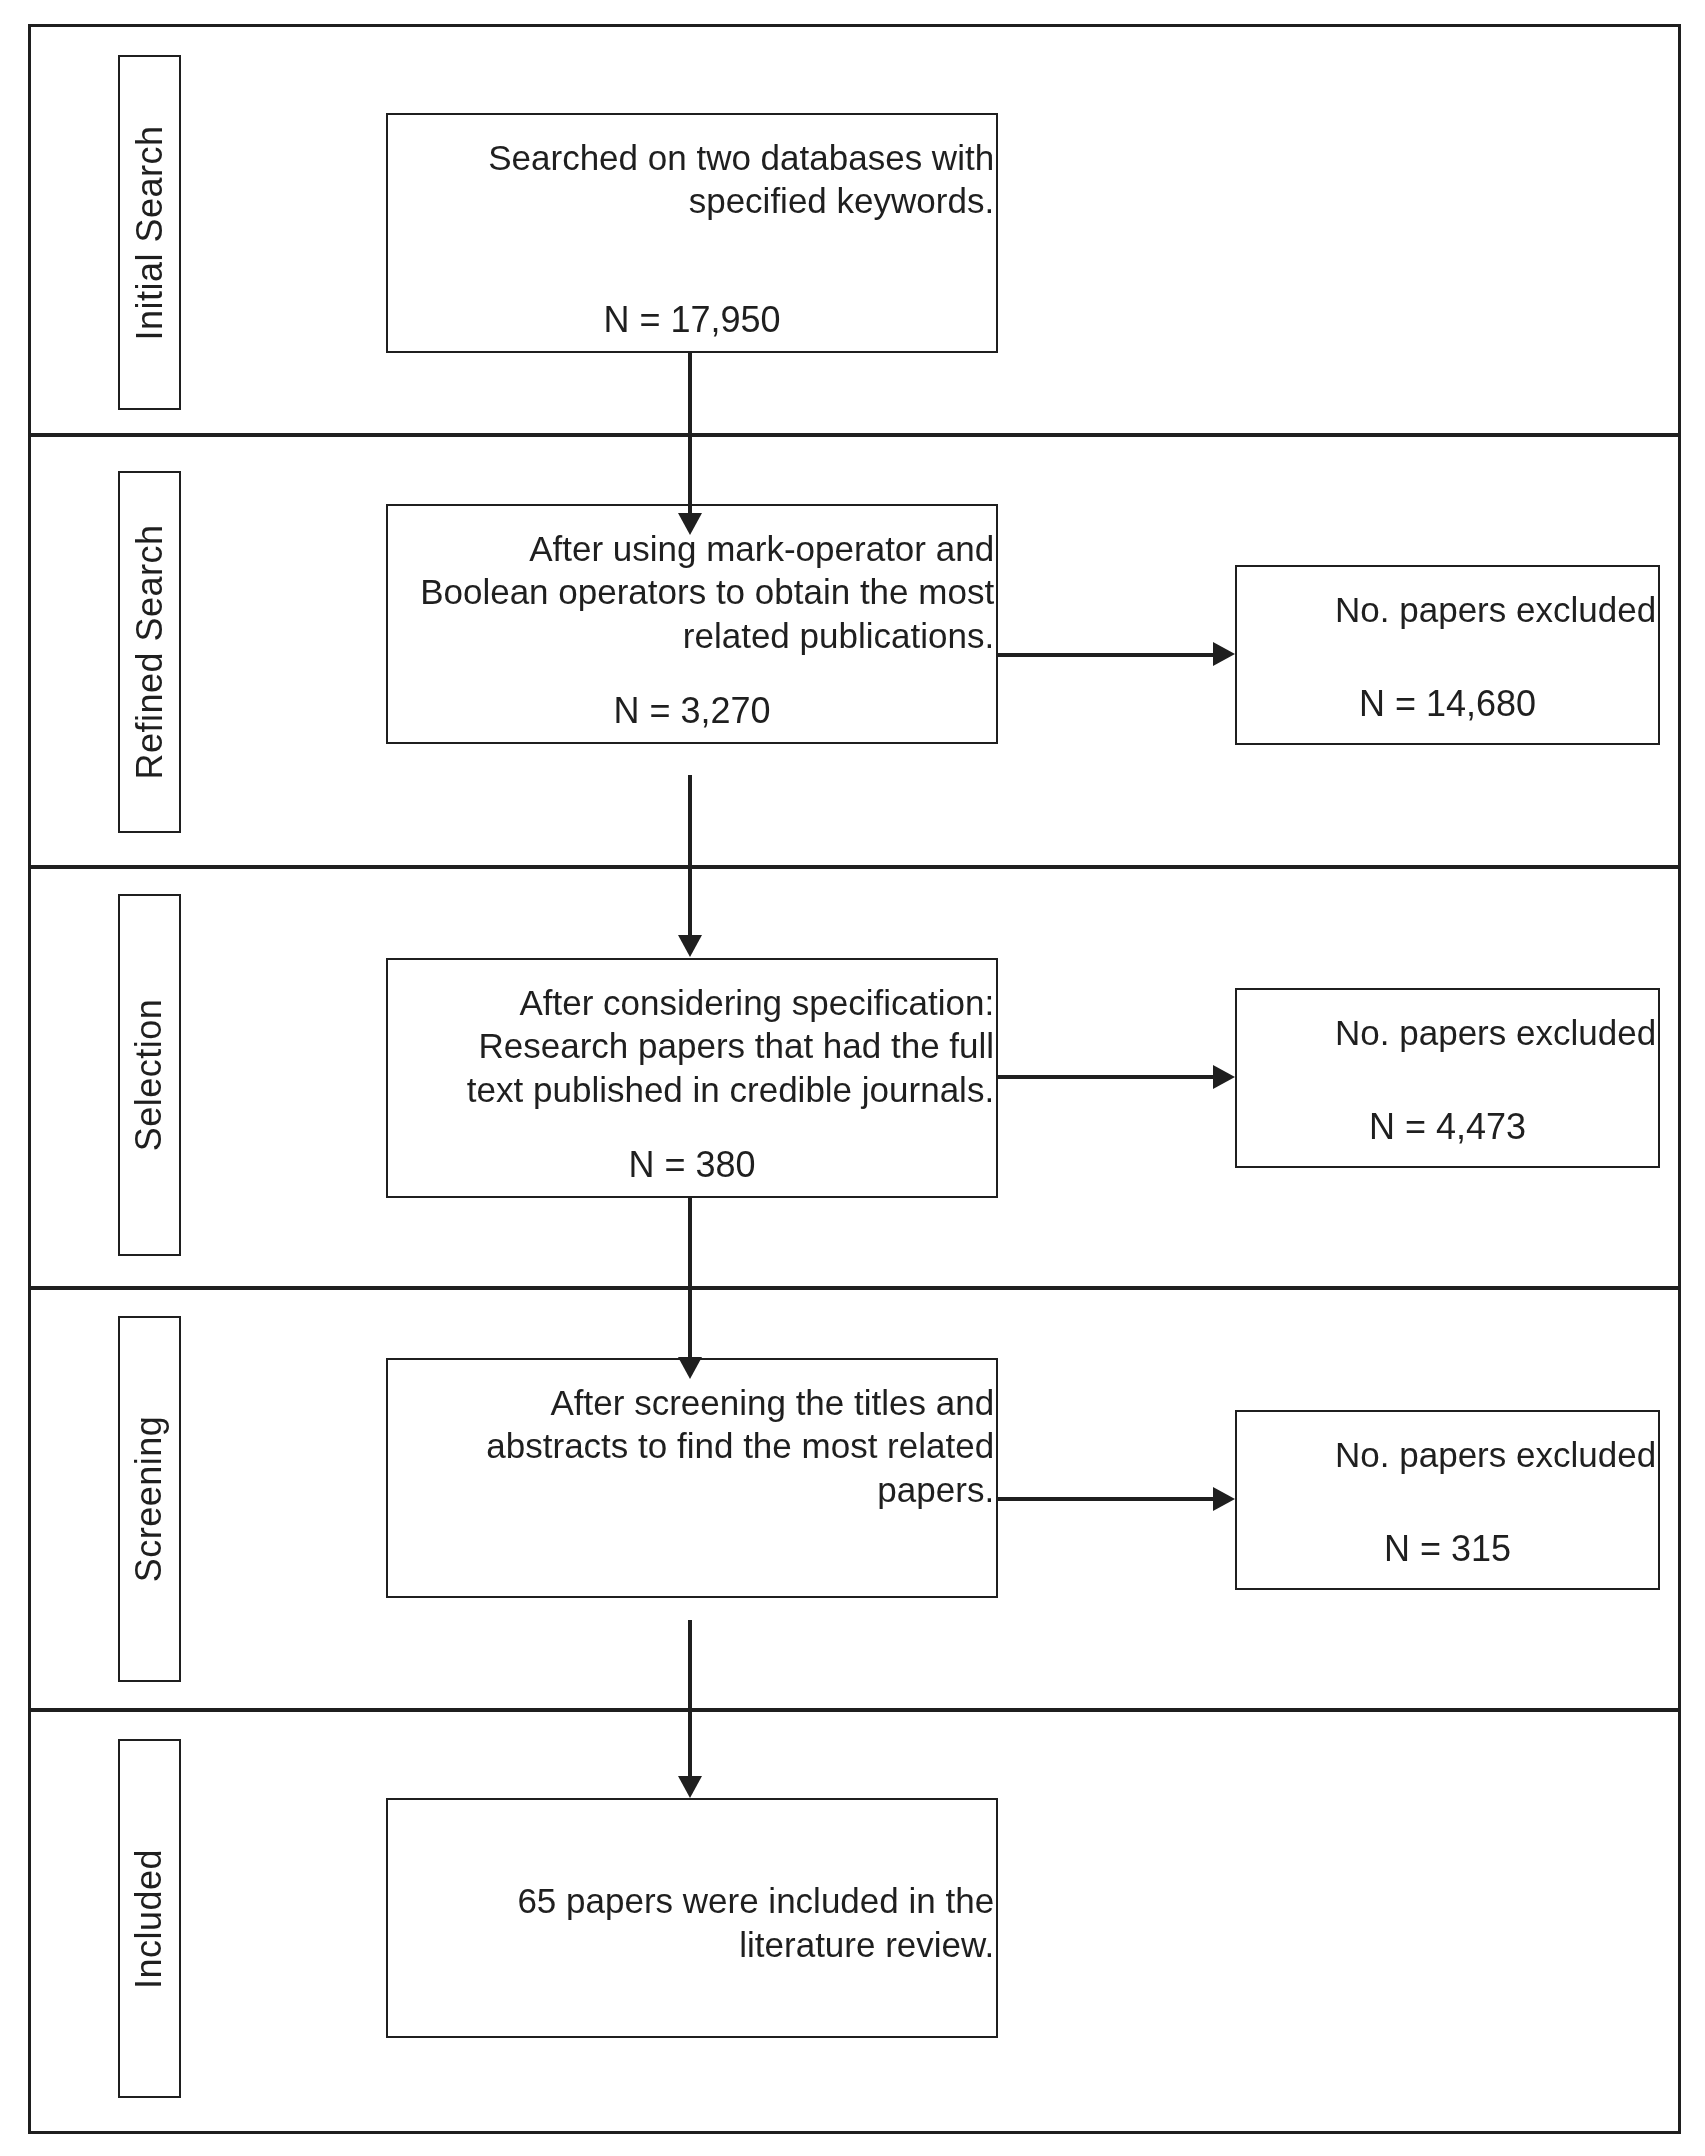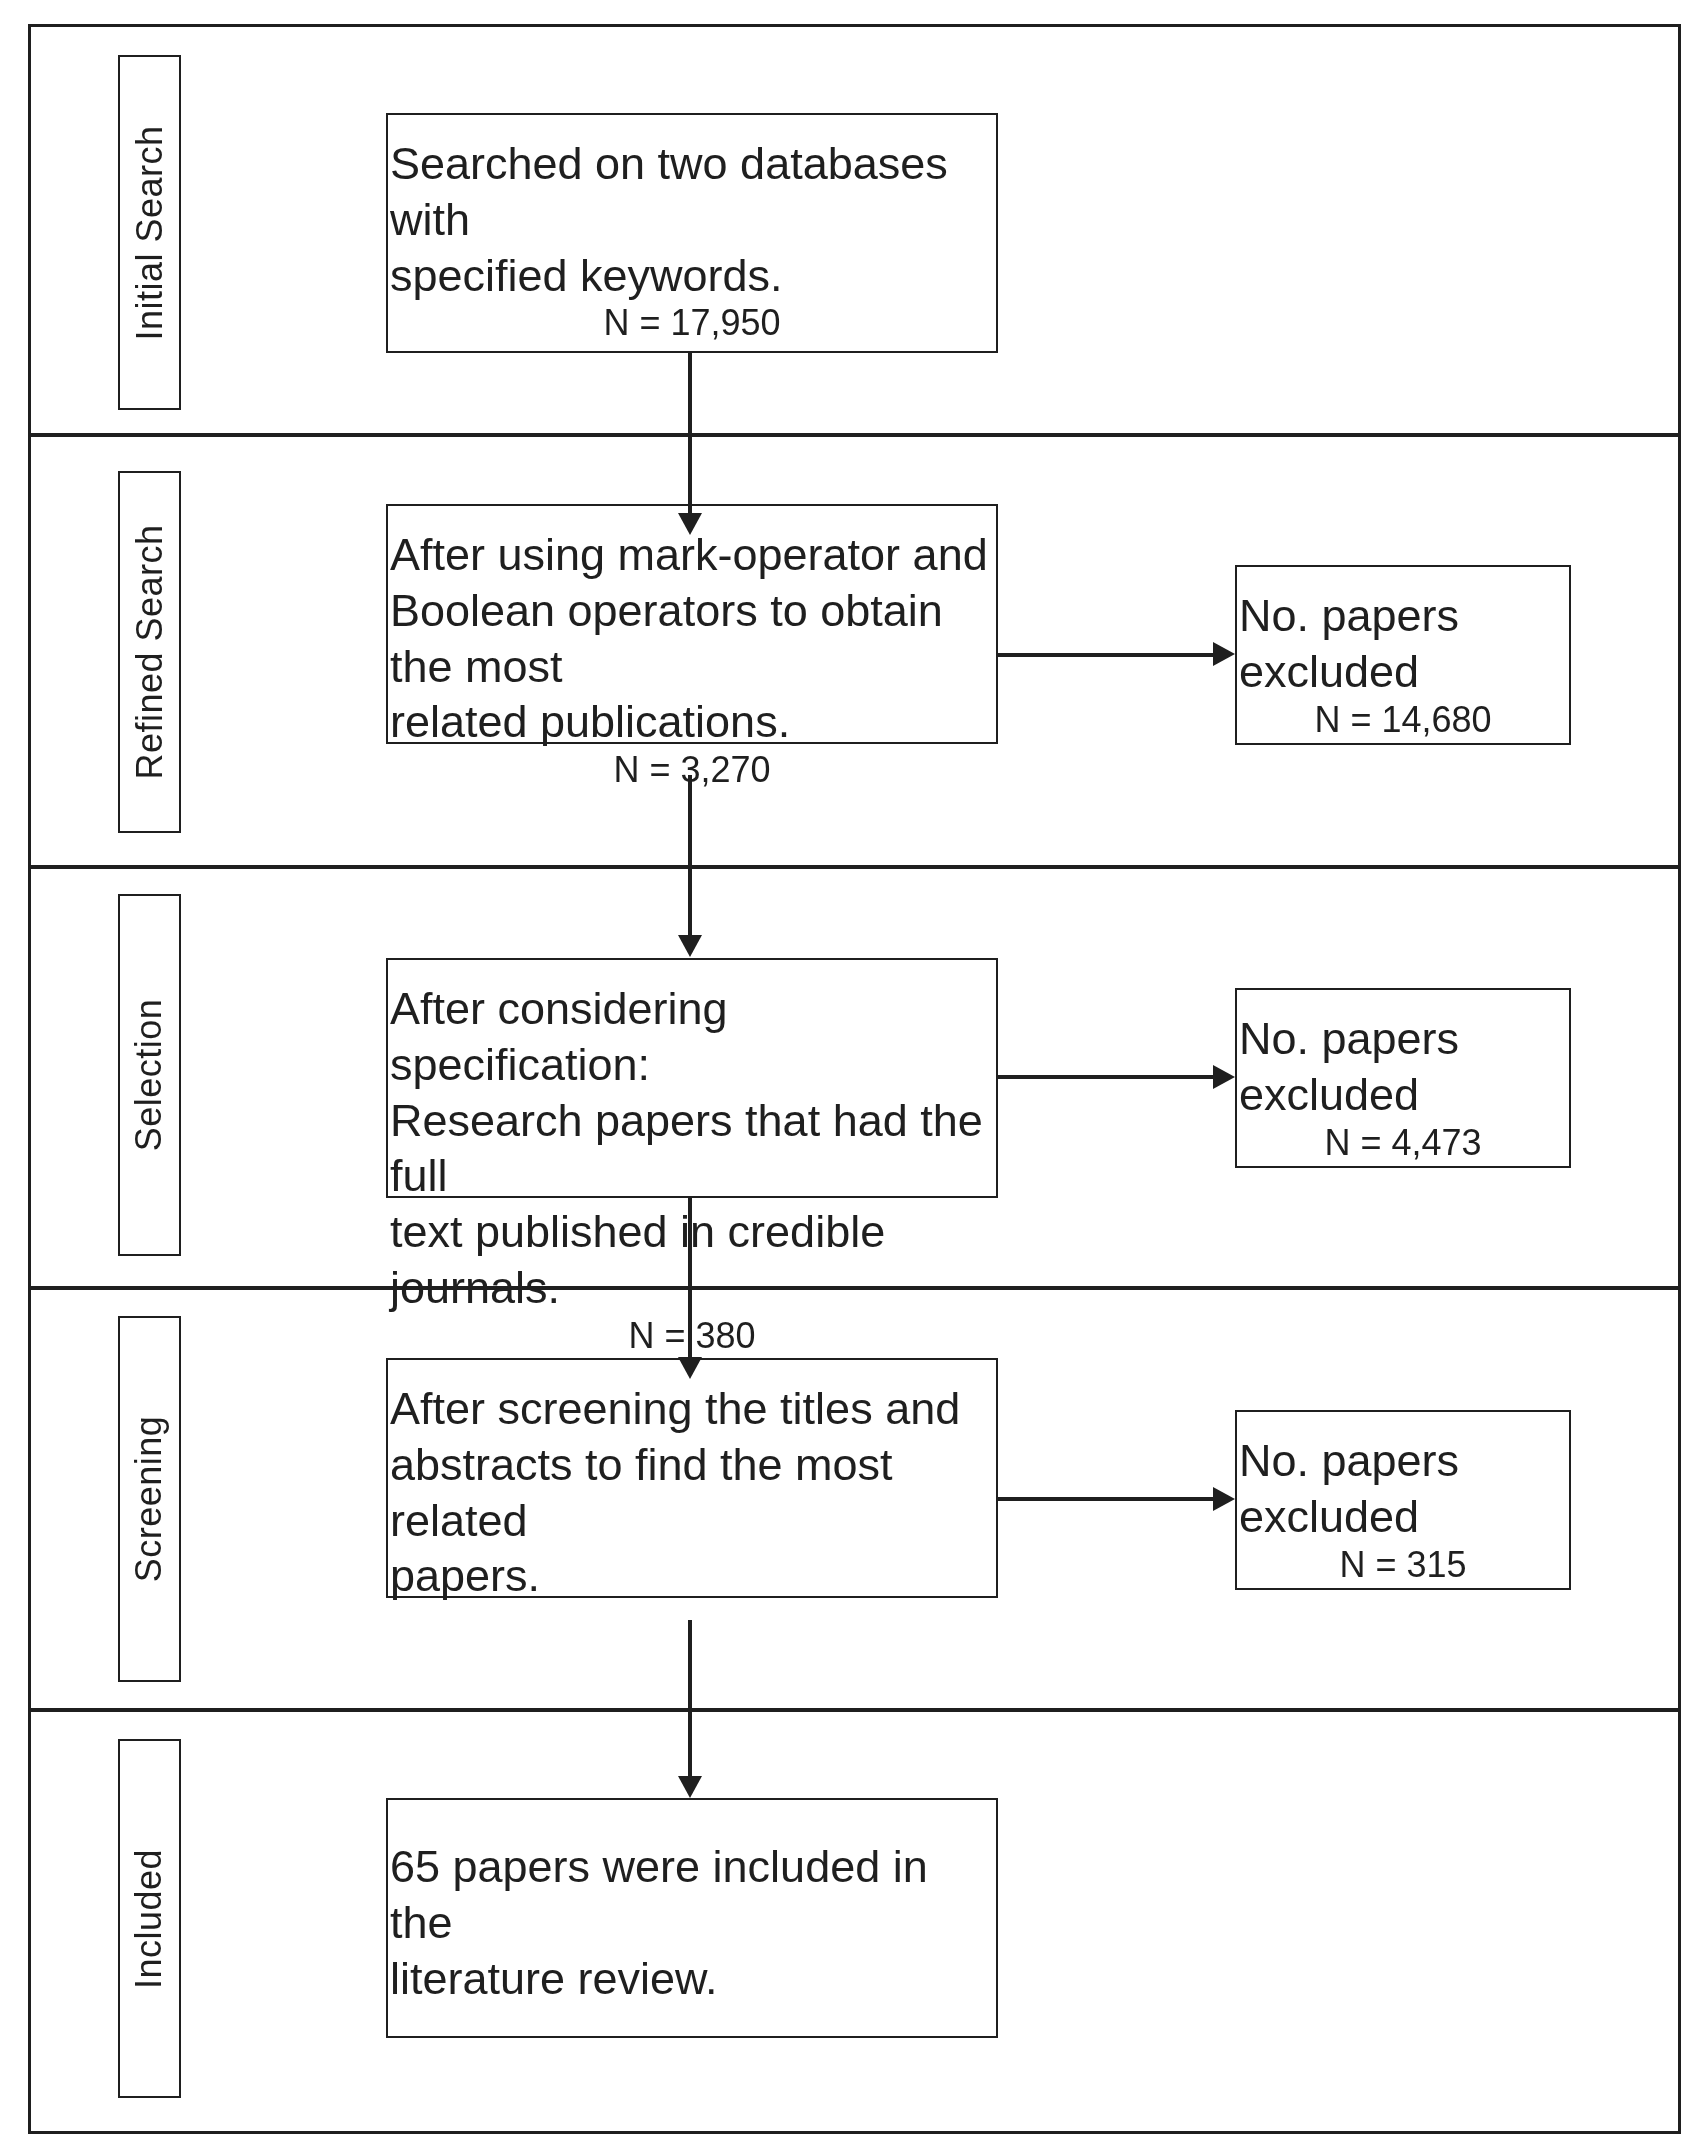--- a/index.html
+++ b/index.html
@@ -40,30 +40,30 @@
     left:386px;width:612px;height:240px;
     border:2.8px solid var(--ink);
     box-sizing:border-box;
     background:var(--bg);
     display:flex;flex-direction:column;justify-content:space-between;
     padding:21px 1.9px 11.3px 1.9px;
   }
   .main-box.center{justify-content:center;}
   .excl-box{
     position:absolute;
-    left:1235px;width:336px;height:180px;
+    left:1235px;width:425px;height:180px;
     border:2.8px solid var(--ink);
     box-sizing:border-box;
     background:var(--bg);
     display:flex;flex-direction:column;justify-content:space-between;
     padding:21px 1.9px 19px 1.9px;
   }
   .box-text{
-    font-size:45px;line-height:1.24;
-    text-align:left;
+    font-size:35px;line-height:1.24;
+    text-align:right;
     white-space:pre-line;
   }
   .box-count{
     font-size:36px;line-height:1.1;
     text-align:center;
   }
   .shaft-v{position:absolute;width:3.8px;background:var(--ink);}
   .shaft-h{position:absolute;height:3.8px;background:var(--ink);}
   .head-down{
     position:absolute;width:0;height:0;

